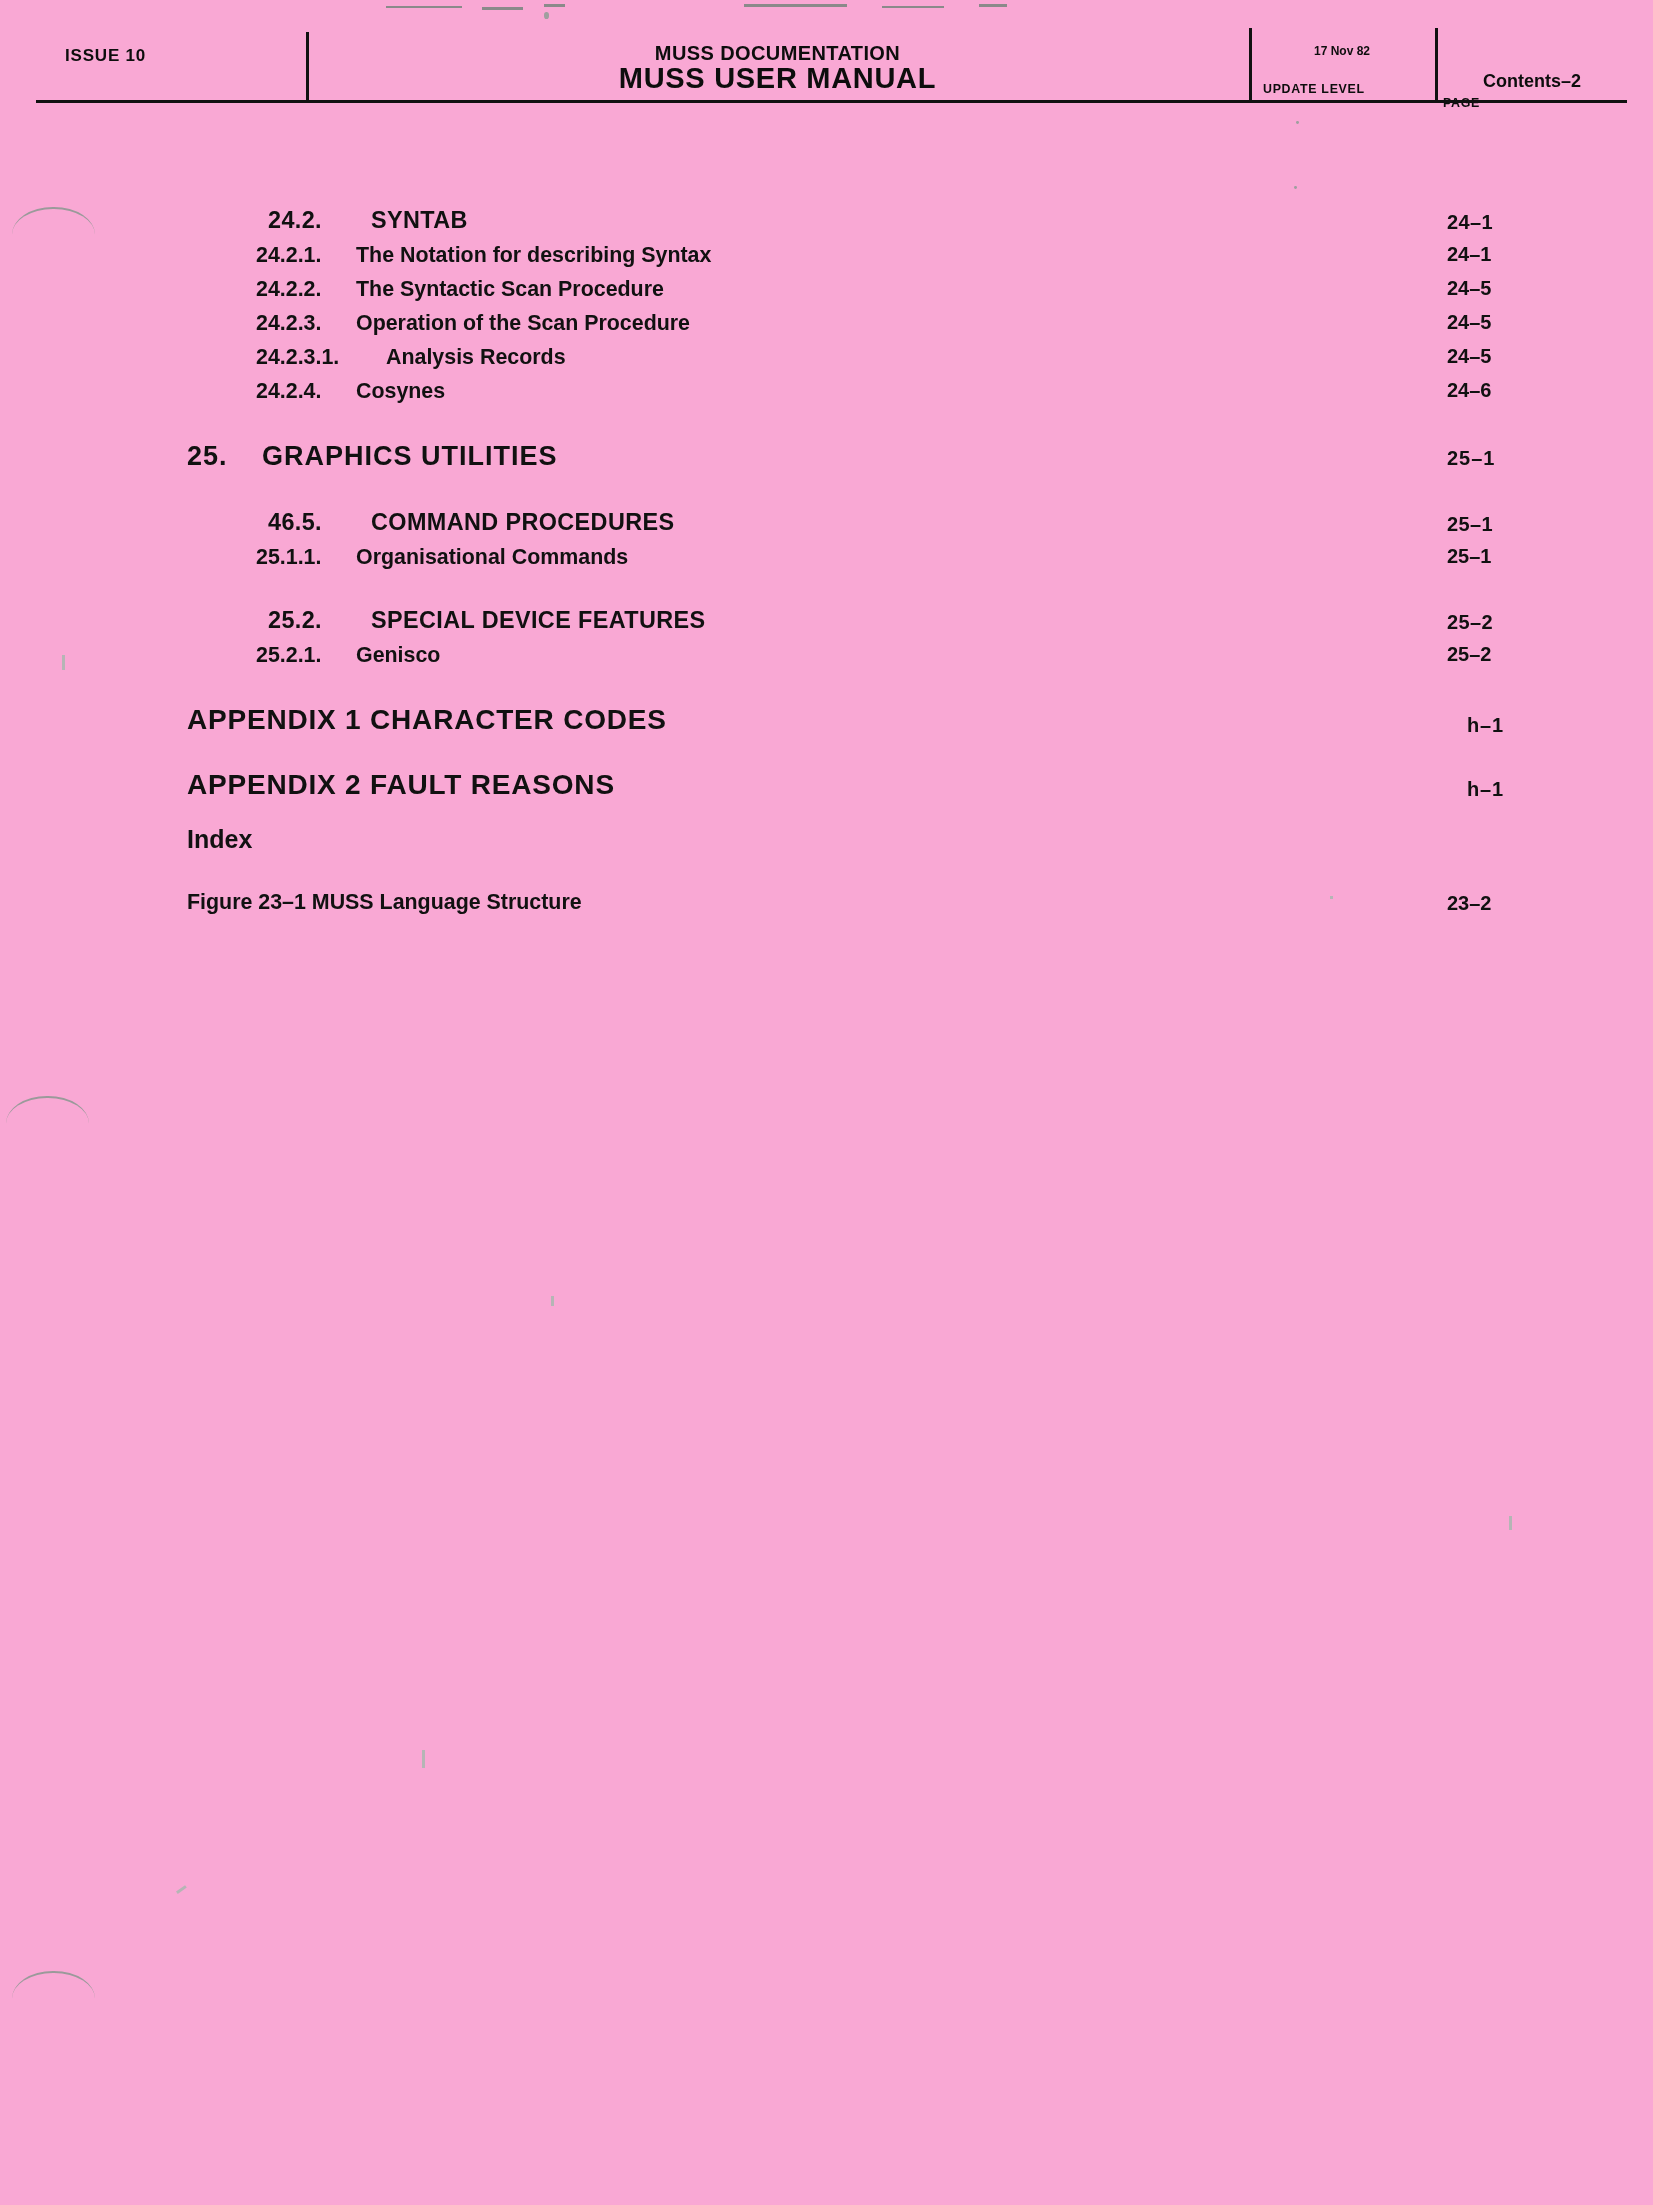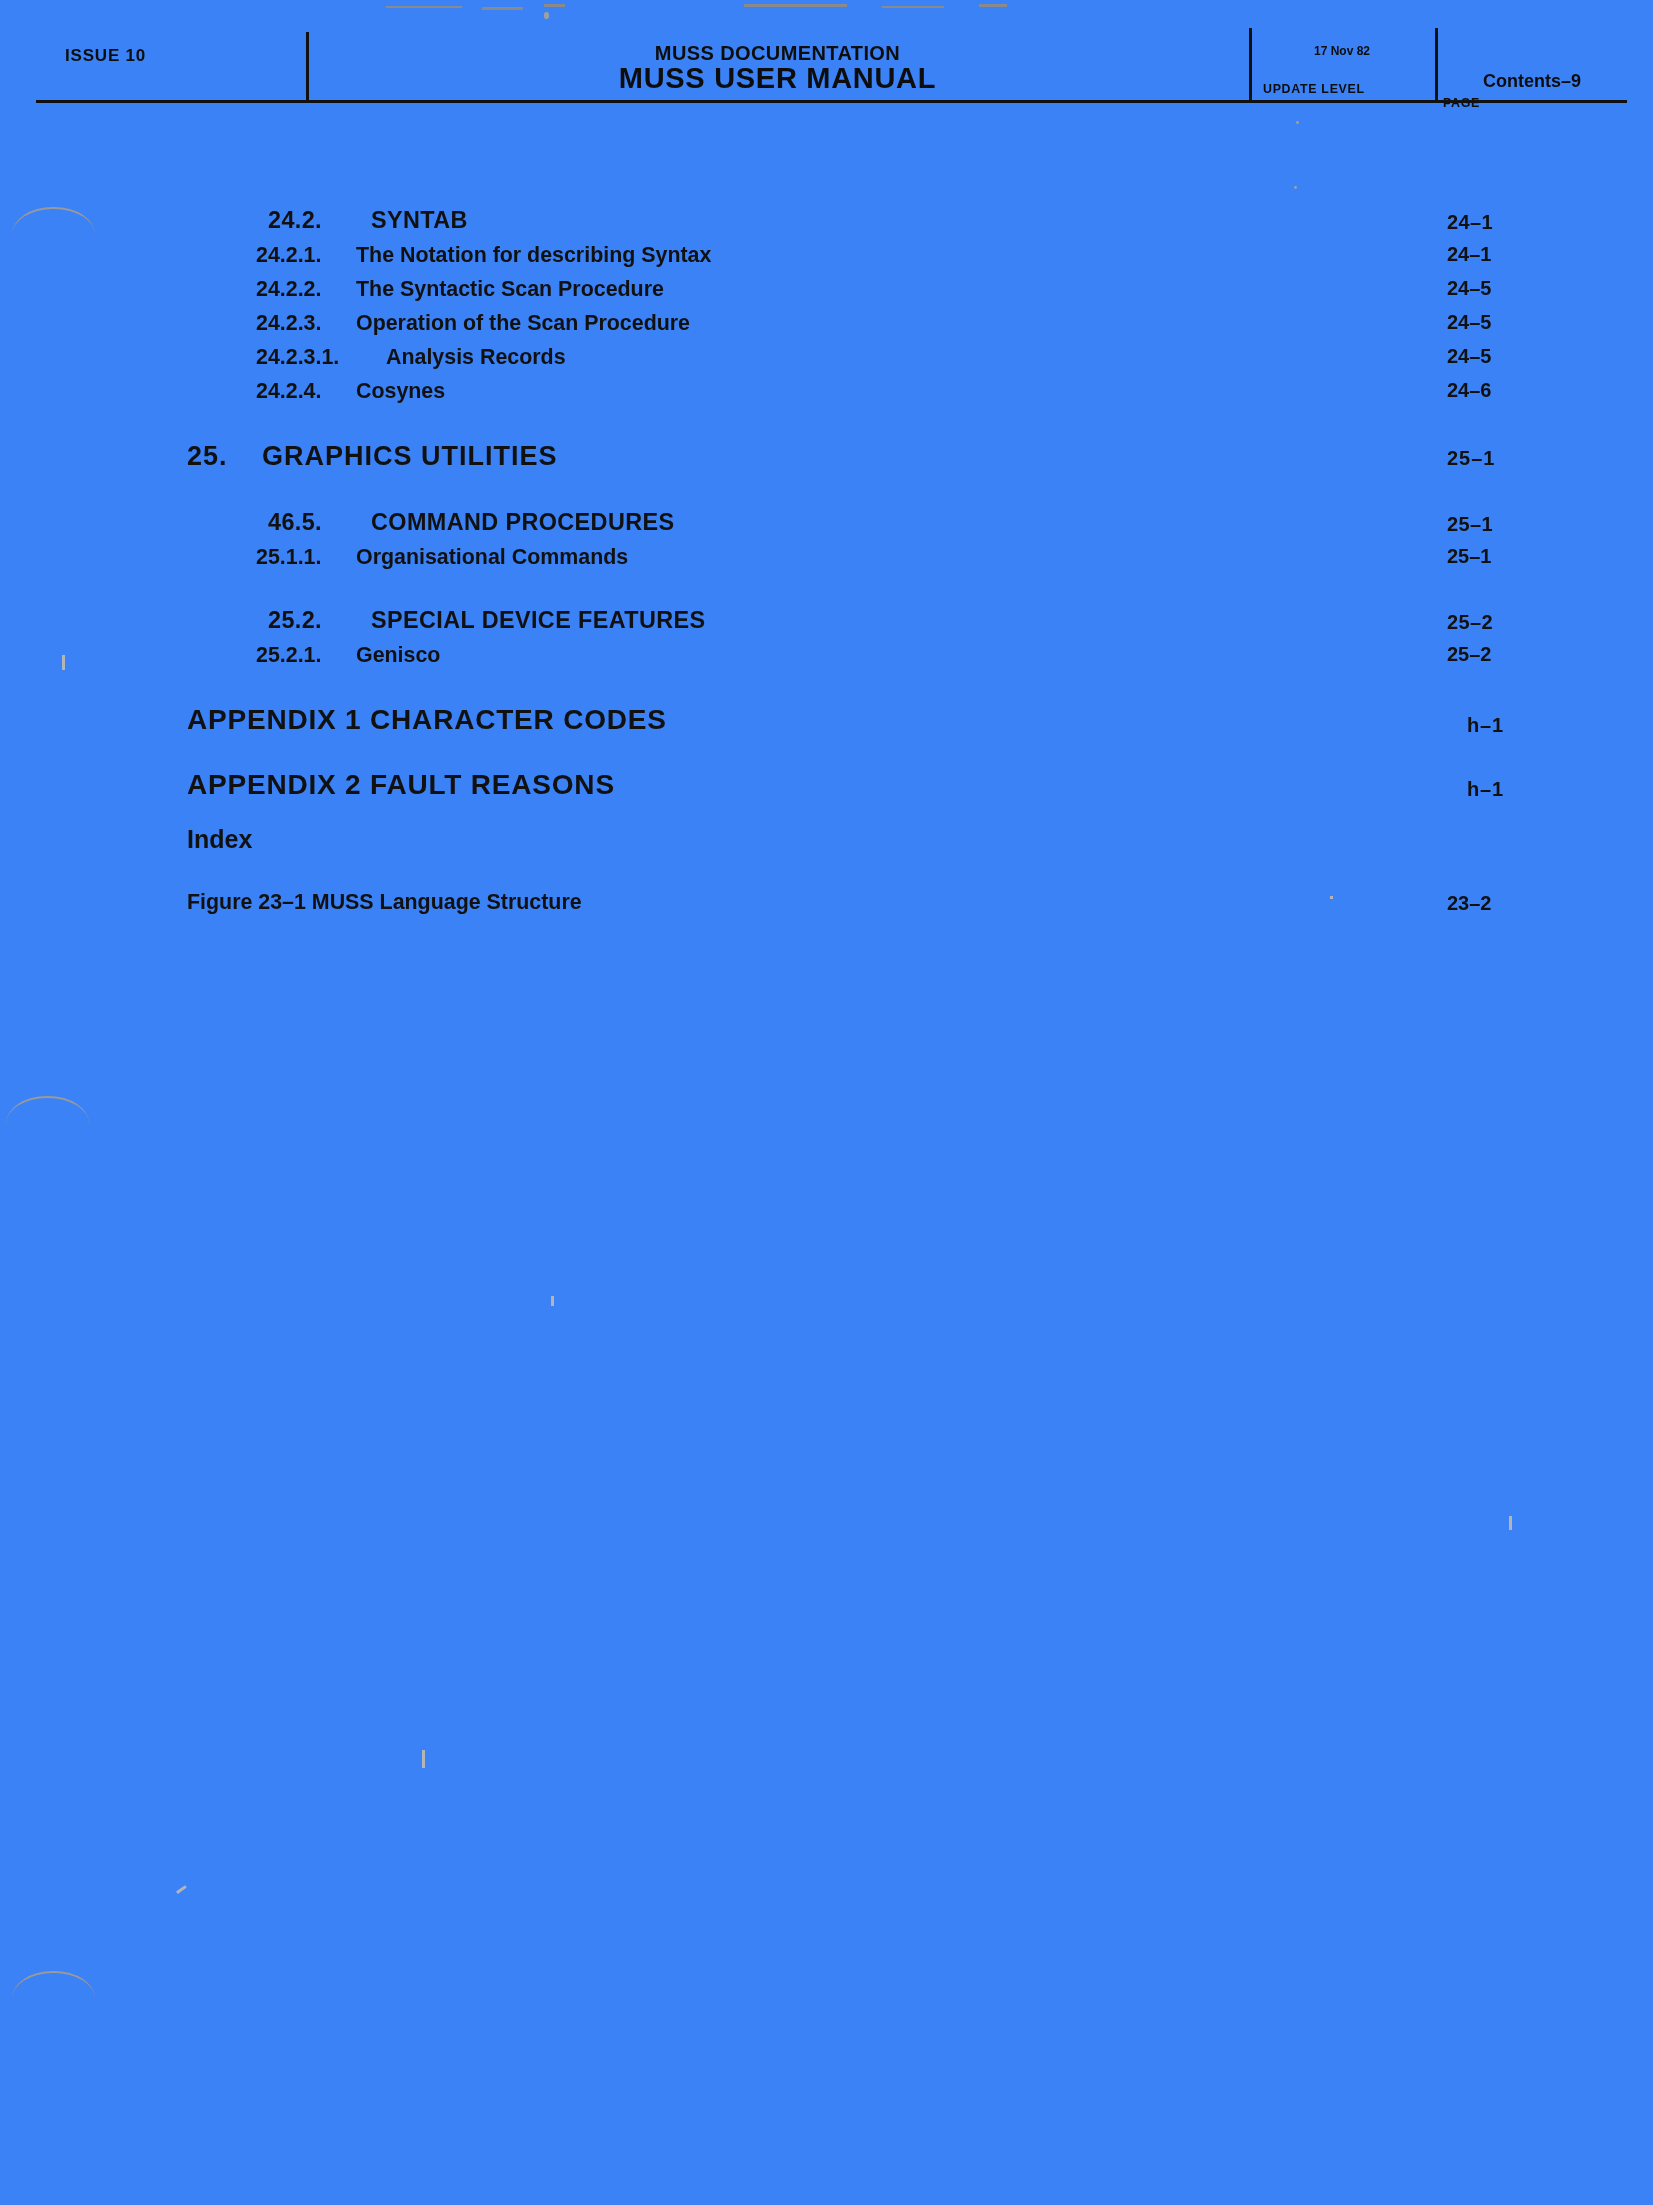--- a/index.html
+++ b/index.html
@@ -13,21 +13,21 @@
     font-family: "Liberation Sans", sans-serif;
     color: #0d0d0d;
     position: relative;
     overflow: hidden;
   }
 
   .page {
     position: relative;
     width: 1654px;
     height: 2205px;
-    background: #3b82f6;
+    background: #f9a8d4;
   }
 
   
   .header {
     position: absolute;
     top: 27.6px;
     left: 36px;
     width: 1591px;
     height: 72px;
   }
@@ -229,21 +229,21 @@
     <div class="issue">ISSUE 10</div>
     <div class="header-vline hv1"></div>
     <div class="doc-title">
       <div class="l1">MUSS DOCUMENTATION</div>
       <div class="l2">MUSS USER MANUAL</div>
     </div>
     <div class="header-vline hv2"></div>
     <div class="update-date">17 Nov 82</div>
     <div class="update-label">UPDATE LEVEL</div>
     <div class="header-vline hv3"></div>
-    <div class="page-no">Contents–9</div>
+    <div class="page-no">Contents–2</div>
     <div class="page-label">PAGE</div>
     <div class="header-rule"></div>
   </div>
 
   <div class="dot" style="left:1296px; top:121px;"></div>
   <div class="dot" style="left:1294px; top:186px;"></div>
 
   <div class="toc">
 
     <div class="row row-sub-head">

